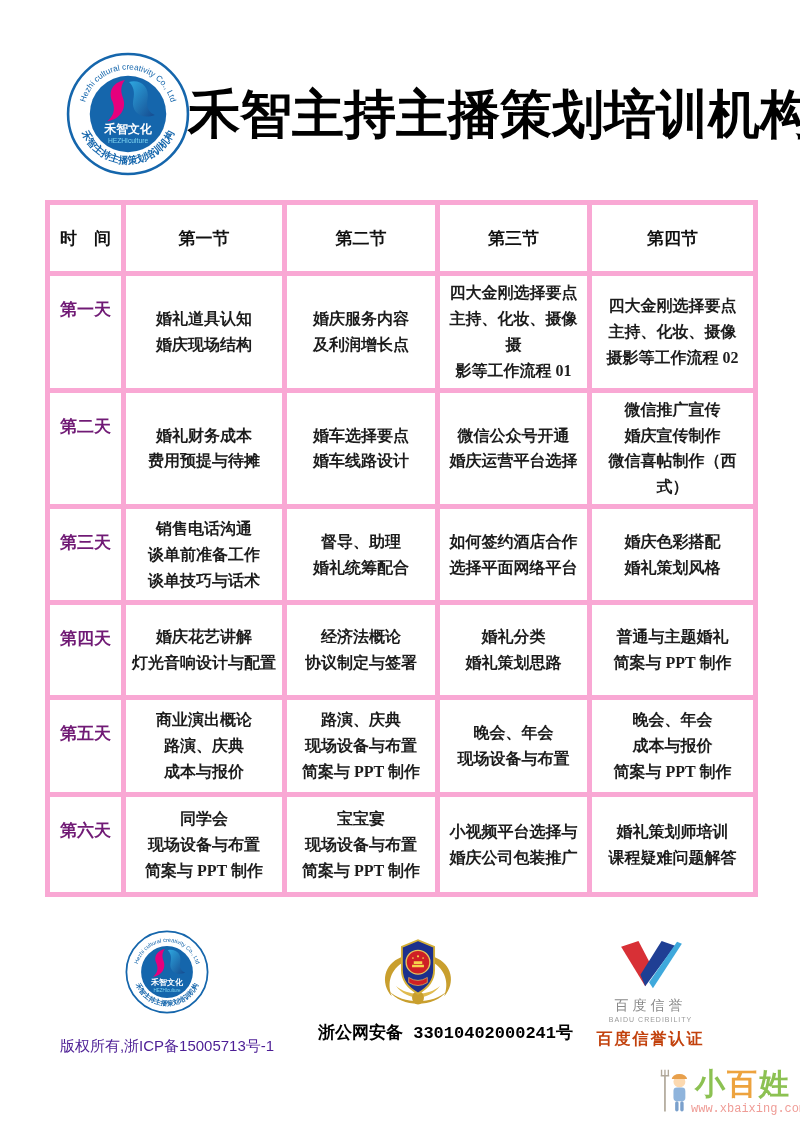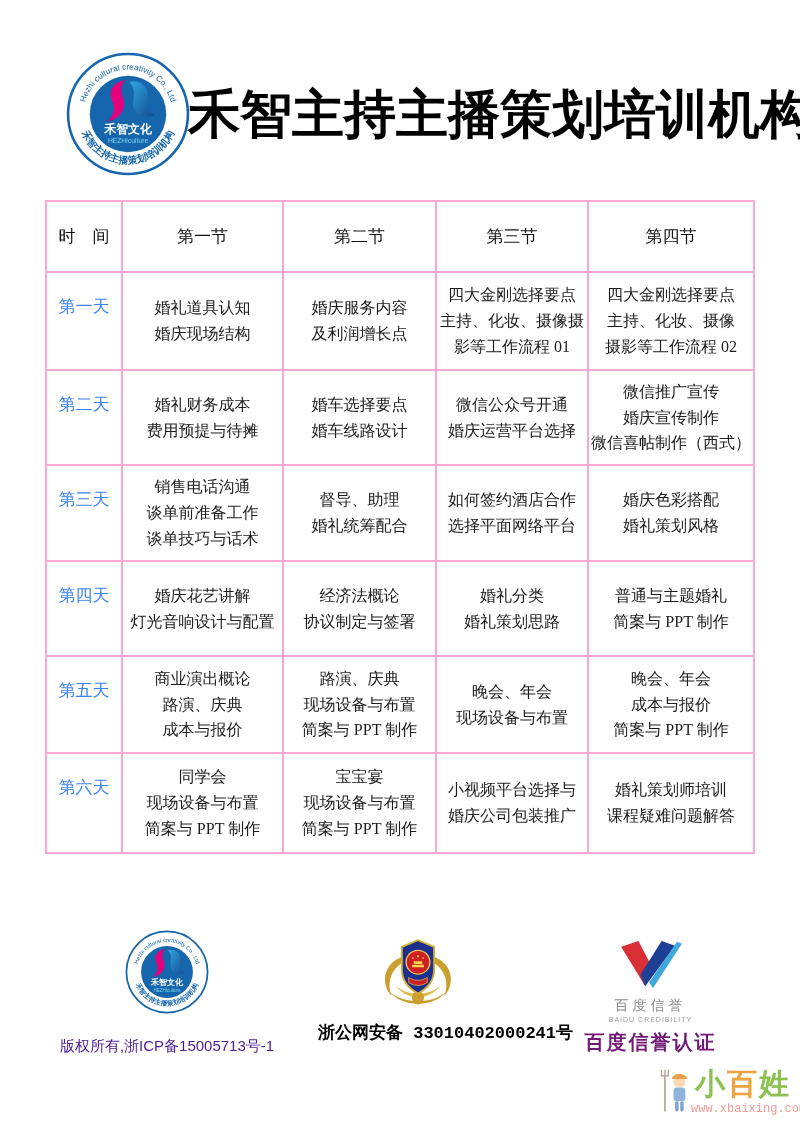--- a/index.html
+++ b/index.html
@@ -10,23 +10,23 @@
 
   
   .header-logo { position:absolute; left:66px; top:52px; width:124px; height:124px; }
   .page-title  { position:absolute; left:188px; top:80px; width:560px;
                  font-size:52px; font-weight:bold; color:#000; letter-spacing:0px;
                  font-family:"Liberation Serif", serif; white-space:nowrap; }
 
   
   table.course { position:absolute; left:45px; top:200px; width:708px;
                  border-collapse:collapse; table-layout:fixed; }
-  table.course td, table.course th { border:2px solid #f9a8d4; }
+  table.course td, table.course th { border:5px solid #f9a8d4;font-weight:bold; }
   th.head { font-size:17px; font-weight:normal; color:#111; text-align:center; vertical-align:middle; }
-  td.day  { font-size:17px; color:#3b82f6; text-align:center; vertical-align:top; padding-top:22px; }
+  td.day  { font-size:17px; color:#701a75; text-align:center; vertical-align:top; padding-top:22px; }
   td.cell { font-size:16px; color:#1c1c1c; text-align:center; vertical-align:middle;
             white-space:pre-line; line-height:1.62; padding:4px 2px; }
   tr.hrow { height:71px; }
   tr.r1 { height:98px; } tr.r2 { height:95px; } tr.r3 { height:96px; }
   tr.r4 { height:95px; } tr.r5 { height:97px; } tr.r6 { height:100px; }
 
   
   .footer-left   { position:absolute; left:58px;  top:930px; width:218px; text-align:center; }
   .footer-center { position:absolute; left:318px; top:930px; width:200px; text-align:center; }
   .footer-right  { position:absolute; left:583px; top:938px; width:135px; text-align:center; }
@@ -34,21 +34,21 @@
   .badge-svg     { width:86px; height:78px; display:inline-block; }
   .copyright-text { margin-top:19px; font-size:15px; color:#4c1d95;
                     font-family:"Liberation Sans", sans-serif; white-space:nowrap; }
   .police-text    { margin-top:9px; font-size:17px; font-weight:bold; color:#000;
                     font-family:Liberation Mono, monospace; white-space:nowrap; }
   .baidu-v       { width:66px; height:54px; display:inline-block; }
   .baidu-cn      { font-size:14px; color:#8a8a8a; letter-spacing:4px; margin-top:1px;
                    font-family:"Liberation Sans", sans-serif; }
   .baidu-en      { font-size:7px; color:#9a9a9a; letter-spacing:1px; margin-top:1px;
                    font-family:"Liberation Sans", sans-serif; }
-  .baidu-cert    { font-size:20px; font-weight:bold; color:#701a75; margin-top:6px; letter-spacing:2px;
+  .baidu-cert    { font-size:16px; font-weight:bold; color:#c2410c; margin-top:6px; letter-spacing:2px;
                    font-family:"Liberation Sans", sans-serif; }
 
   
   .watermark { position:absolute; left:653px; top:1062px; width:145px; height:60px; }
   .wm-farmer { position:absolute; left:6px; top:4px; width:34px; height:50px; }
   .wm-name   { position:absolute; left:42px; top:2px; font-size:30px; font-weight:bold;
                white-space:nowrap; letter-spacing:2px; }
   .wm-green  { color:#8cc152; } .wm-orange { color:#eda33e; }
   .wm-url    { position:absolute; left:38px; top:40px; font-size:12px; color:#ef9c96;
                font-family:"Liberation Mono", monospace; white-space:nowrap; }

